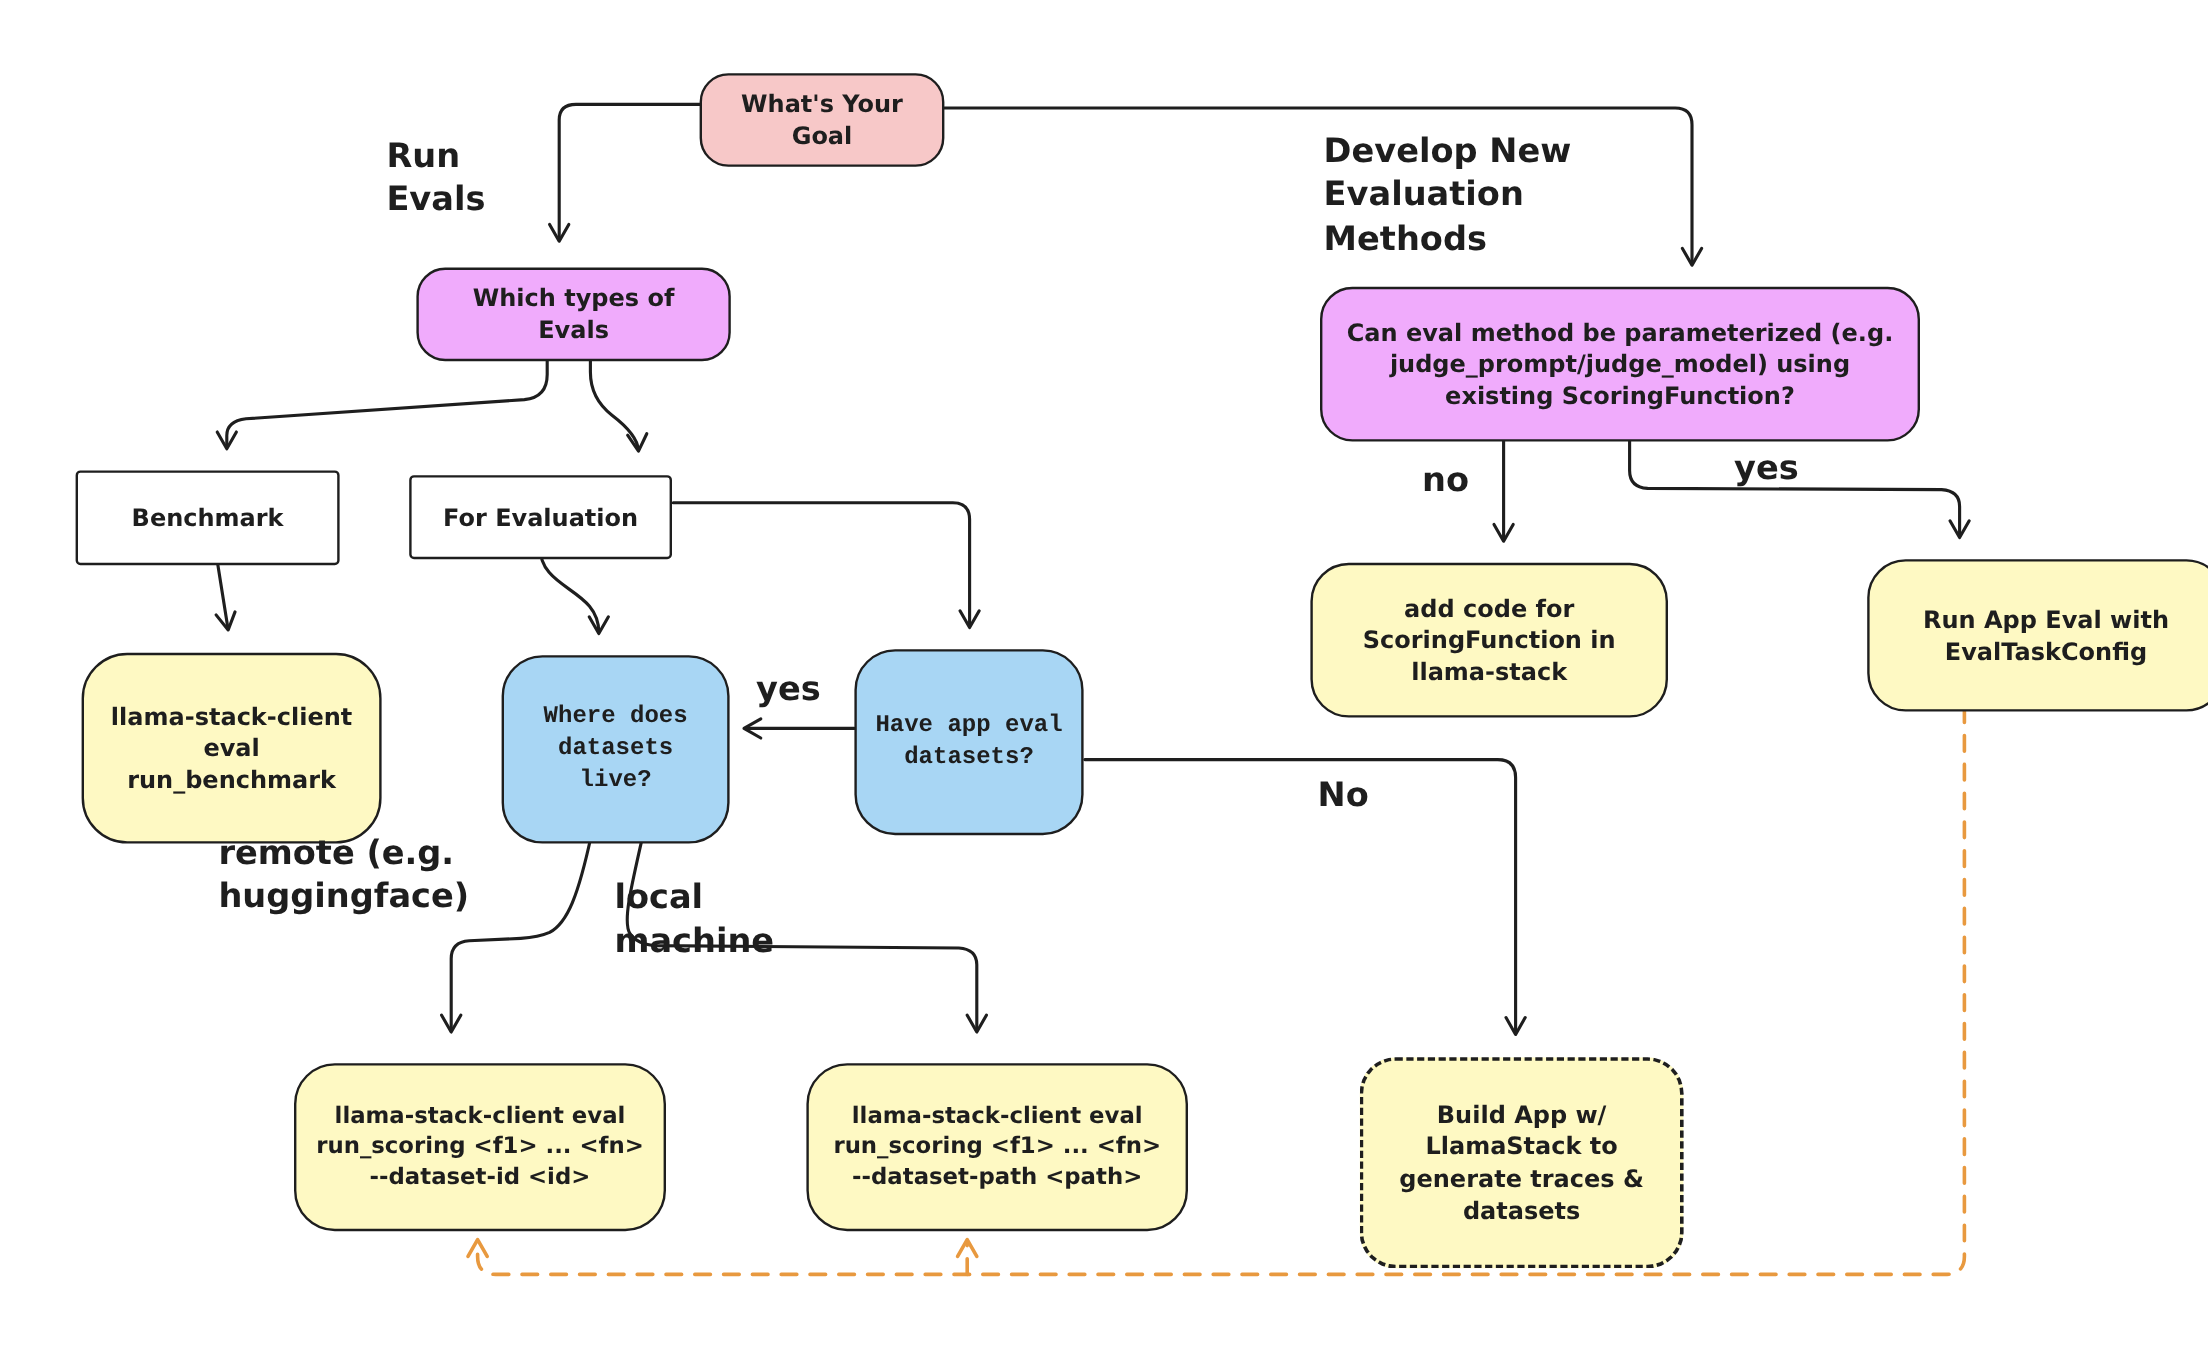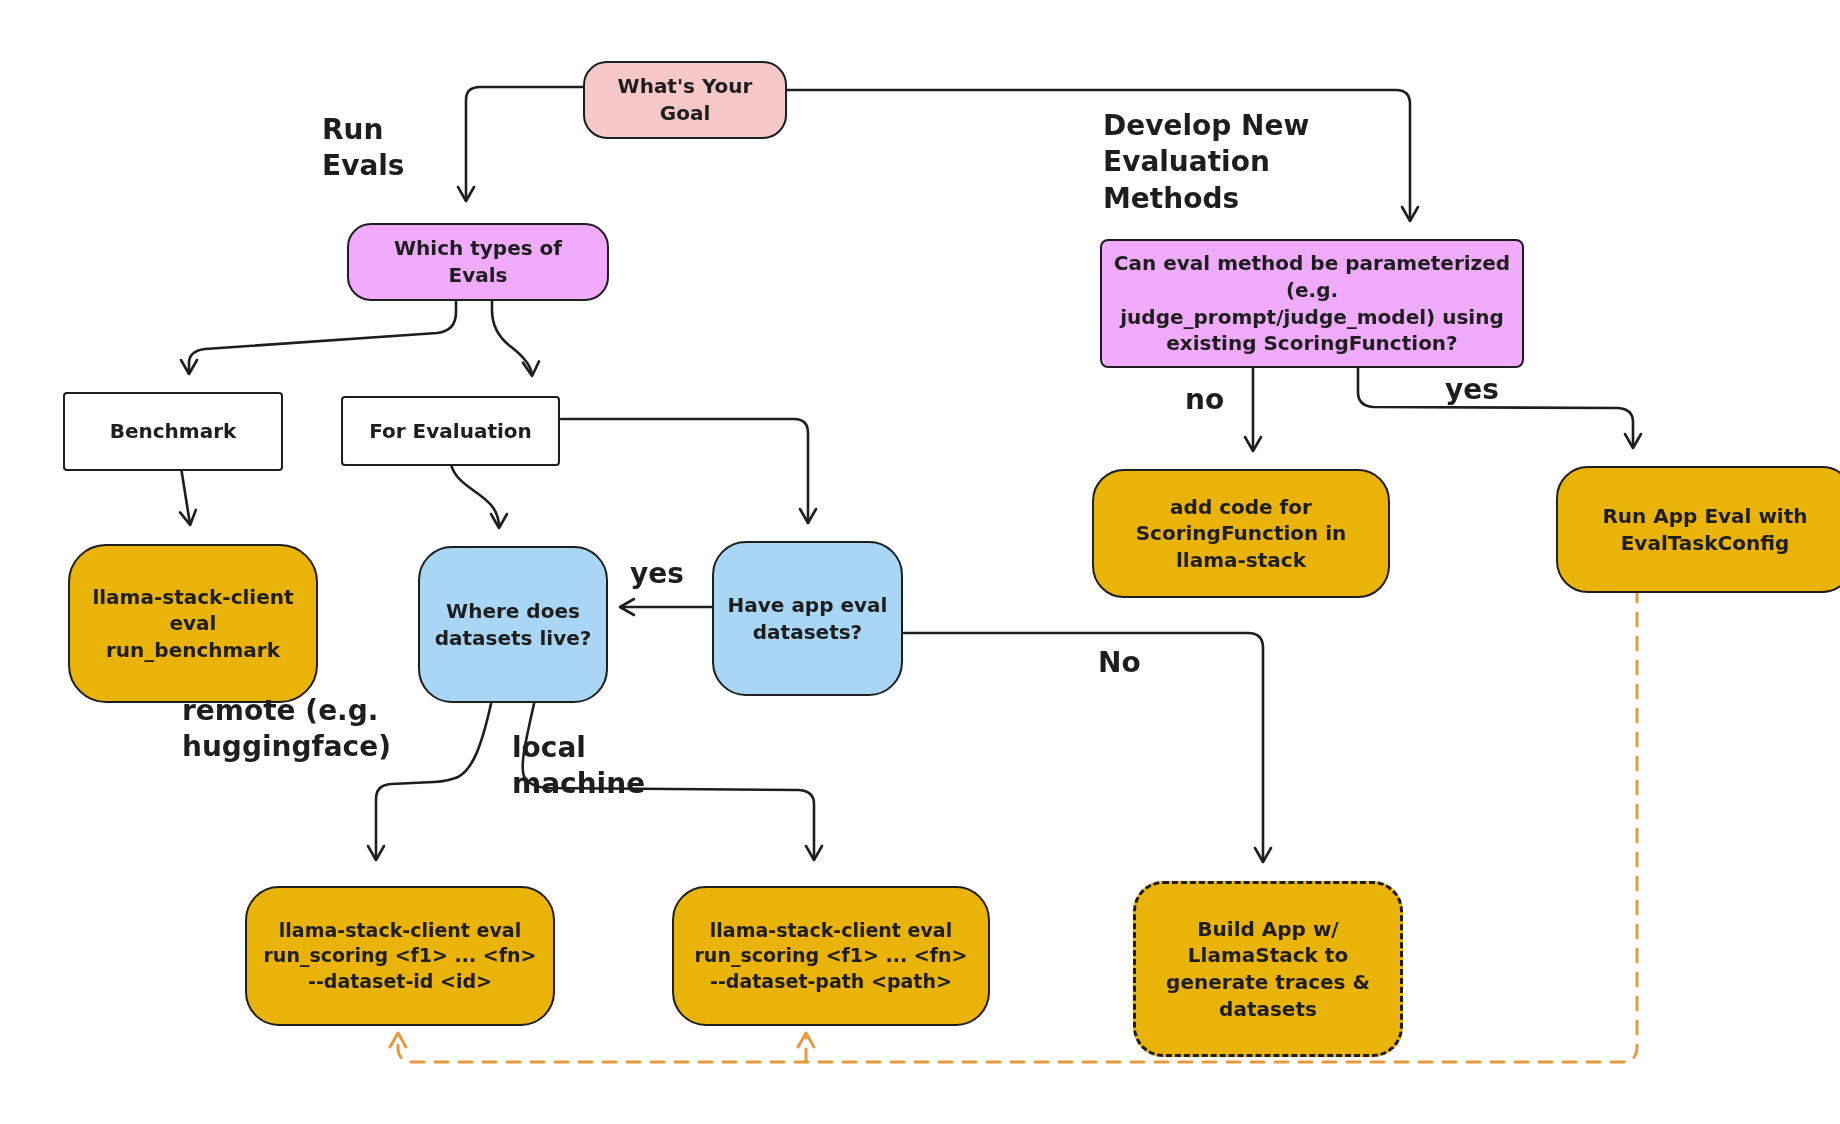--- a/index.html
+++ b/index.html
@@ -19,22 +19,22 @@
     border:2.6px solid #1e1e1e;border-radius:30px;
     font-weight:700;font-size:20px;line-height:1.33;
     white-space:pre-line;
     background:#ffffff;
     padding:6px 10px;
     margin-top:11px;
   }
   .r22{border-radius:4px;}
   .fill-pink{background:#f7c8c8;}
   .fill-green{background:#f0abfc;}
-  .fill-blue{background:#a8d6f4;}
-  .fill-yellow{background:#eab308;}
+  .fill-blue{background:#a8d6f4;font-family:Liberation Mono, monospace;}
+  .fill-yellow{background:#fef9c3;}
   .dashed{border-style:dashed;border-width:3px;}
   .code{font-size:19px;}
   .elabel{
     position:absolute;
     font-weight:700;font-size:28px;line-height:1.3;
     text-align:left;white-space:pre-line;color:#1e1e1e;
   }
 </style>
 </head>
 <body>
@@ -83,21 +83,21 @@
 
   <div class="node fill-yellow" style="left:68px;top:533px;width:250px;height:159px;border-radius:38px;">llama-stack-client
 eval run_benchmark</div>
 
   <div class="node fill-blue" style="left:418px;top:535px;width:190px;height:157px;border-radius:34px;">Where does
 datasets live?</div>
 
   <div class="node fill-blue" style="left:712px;top:530px;width:191px;height:155px;border-radius:34px;">Have app eval
 datasets?</div>
 
-  <div class="node fill-green" style="left:1100px;top:228px;width:424px;height:129px;border-radius:8px;">Can eval method be parameterized (e.g.
+  <div class="node fill-green" style="left:1100px;top:228px;width:500px;height:129px;border-radius:27px;">Can eval method be parameterized (e.g.
 judge_prompt/judge_model) using
 existing ScoringFunction?</div>
 
   <div class="node fill-yellow" style="left:1092px;top:458px;width:298px;height:129px;border-radius:32px;">add code for
 ScoringFunction in
 llama-stack</div>
 
   <div class="node fill-yellow" style="left:1556px;top:455px;width:298px;height:127px;border-radius:32px;">Run App Eval with
 EvalTaskConfig</div>
 

